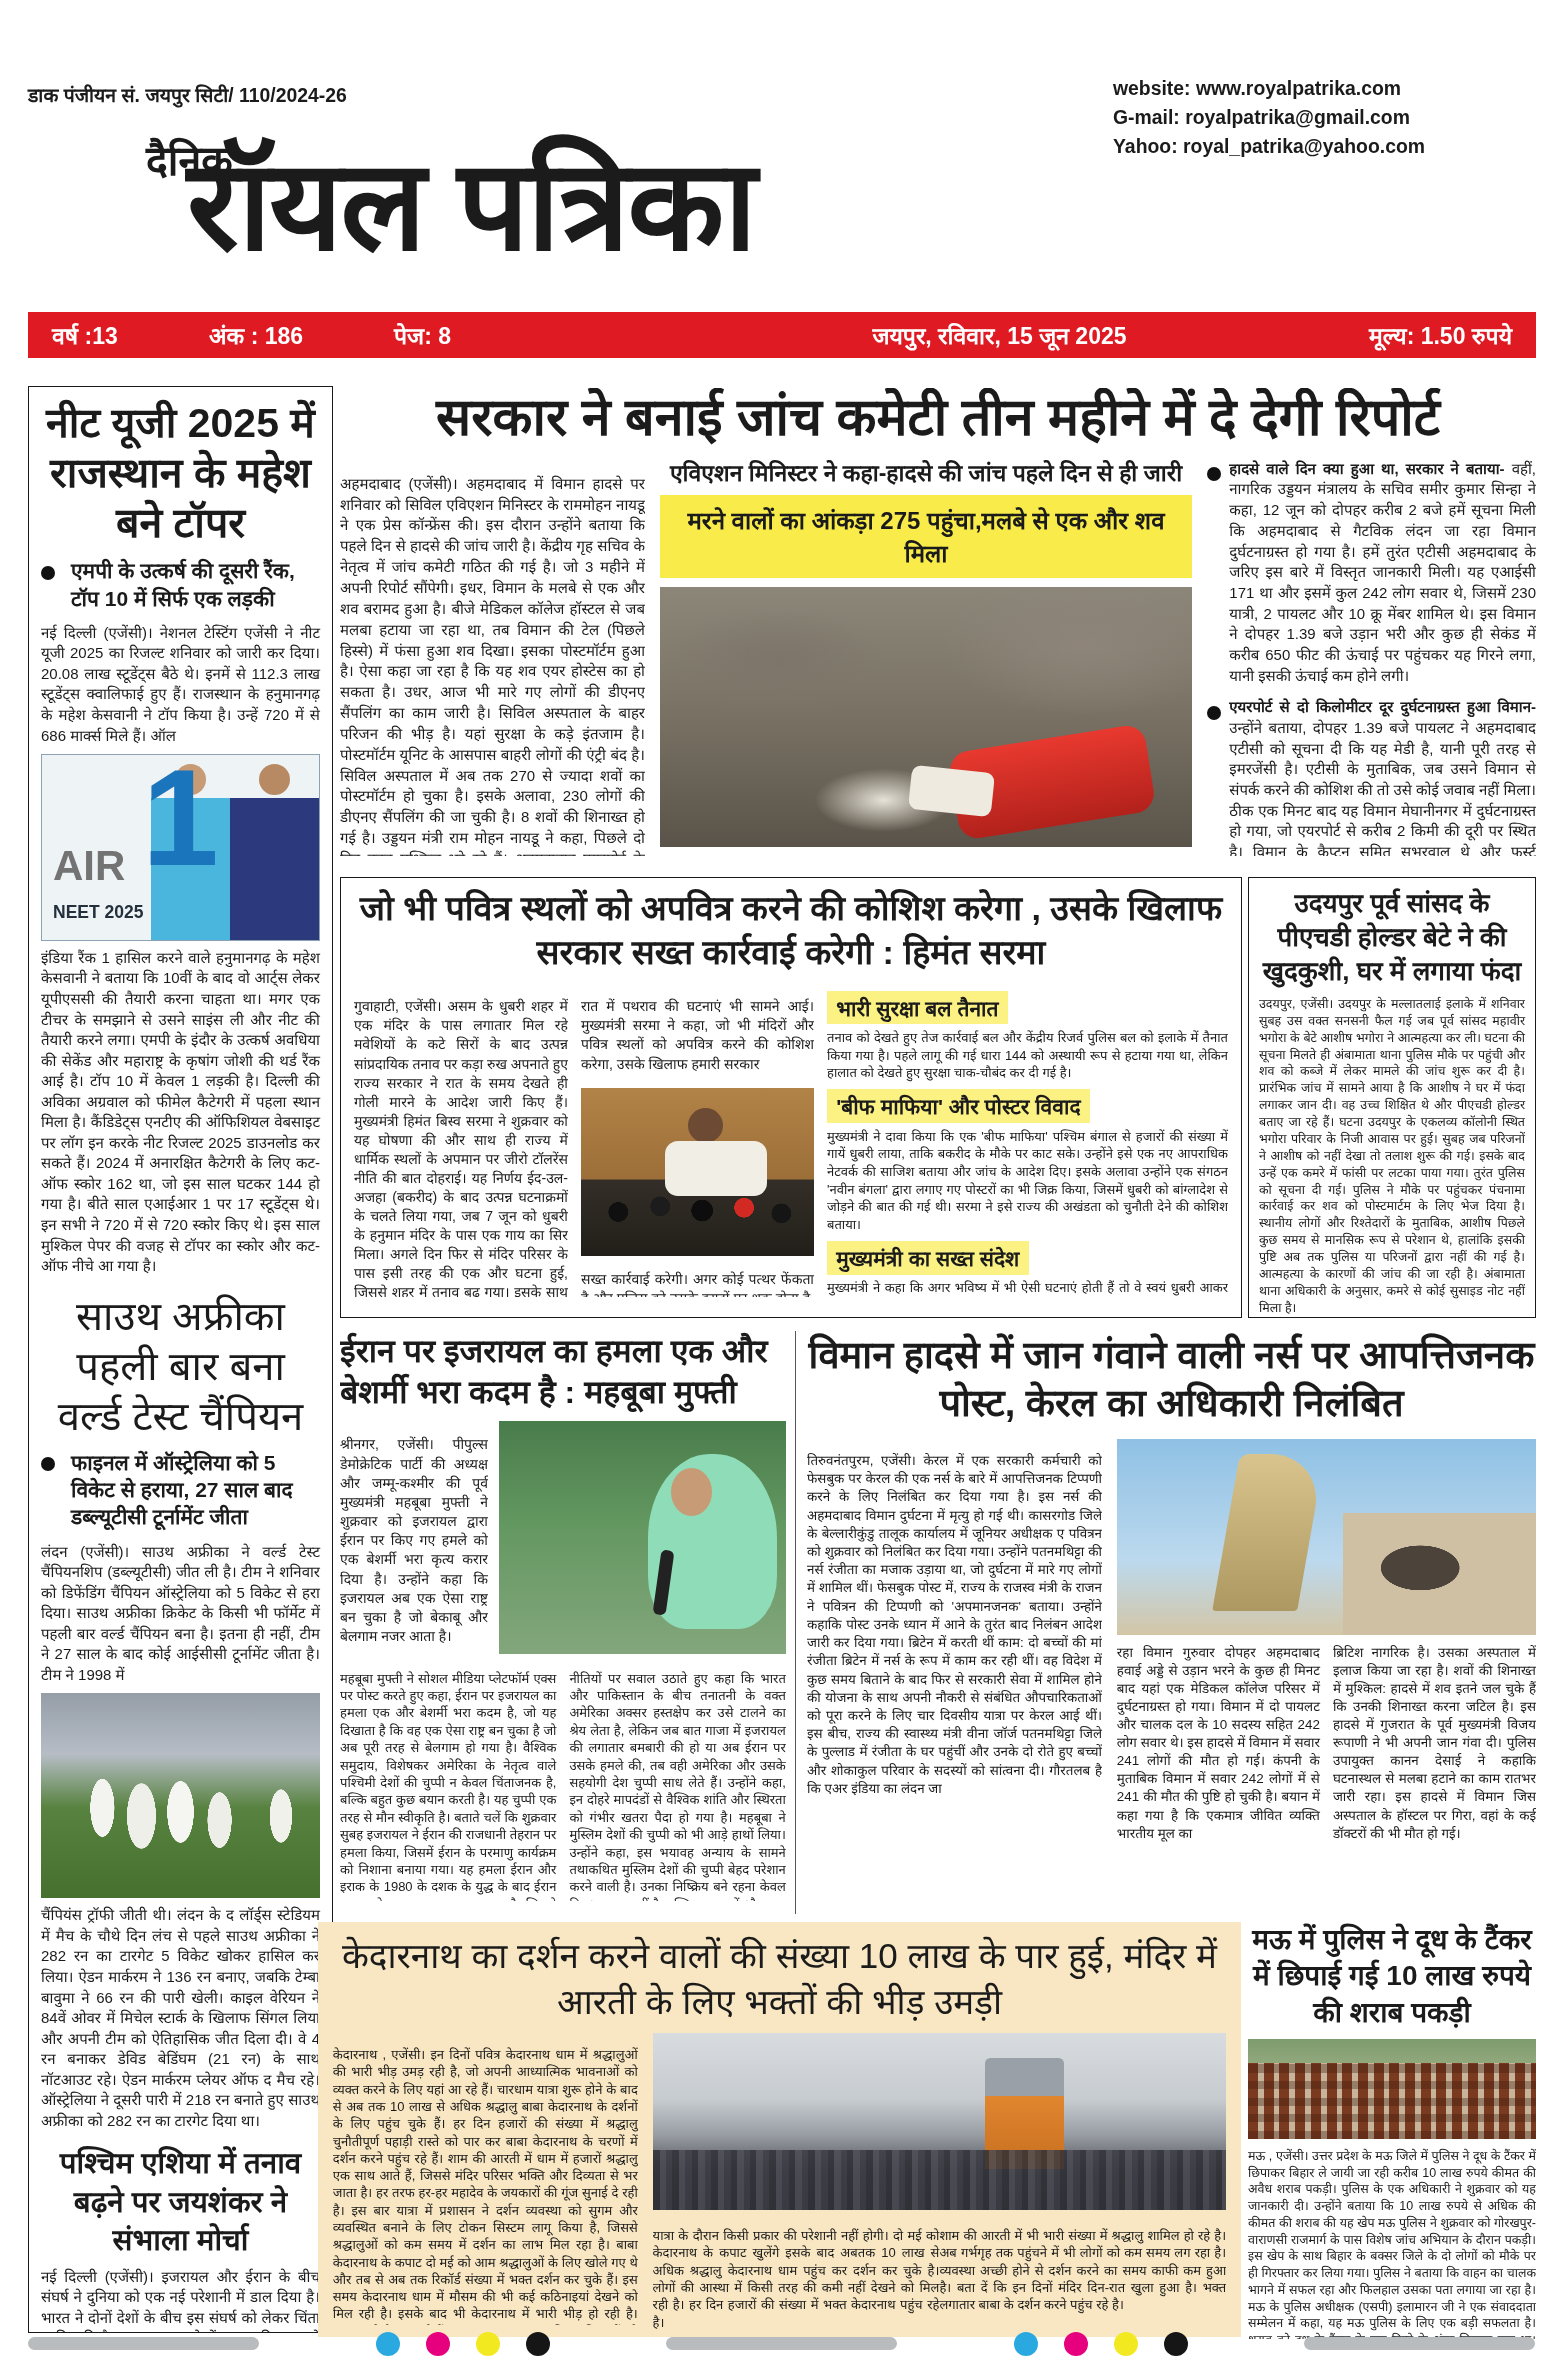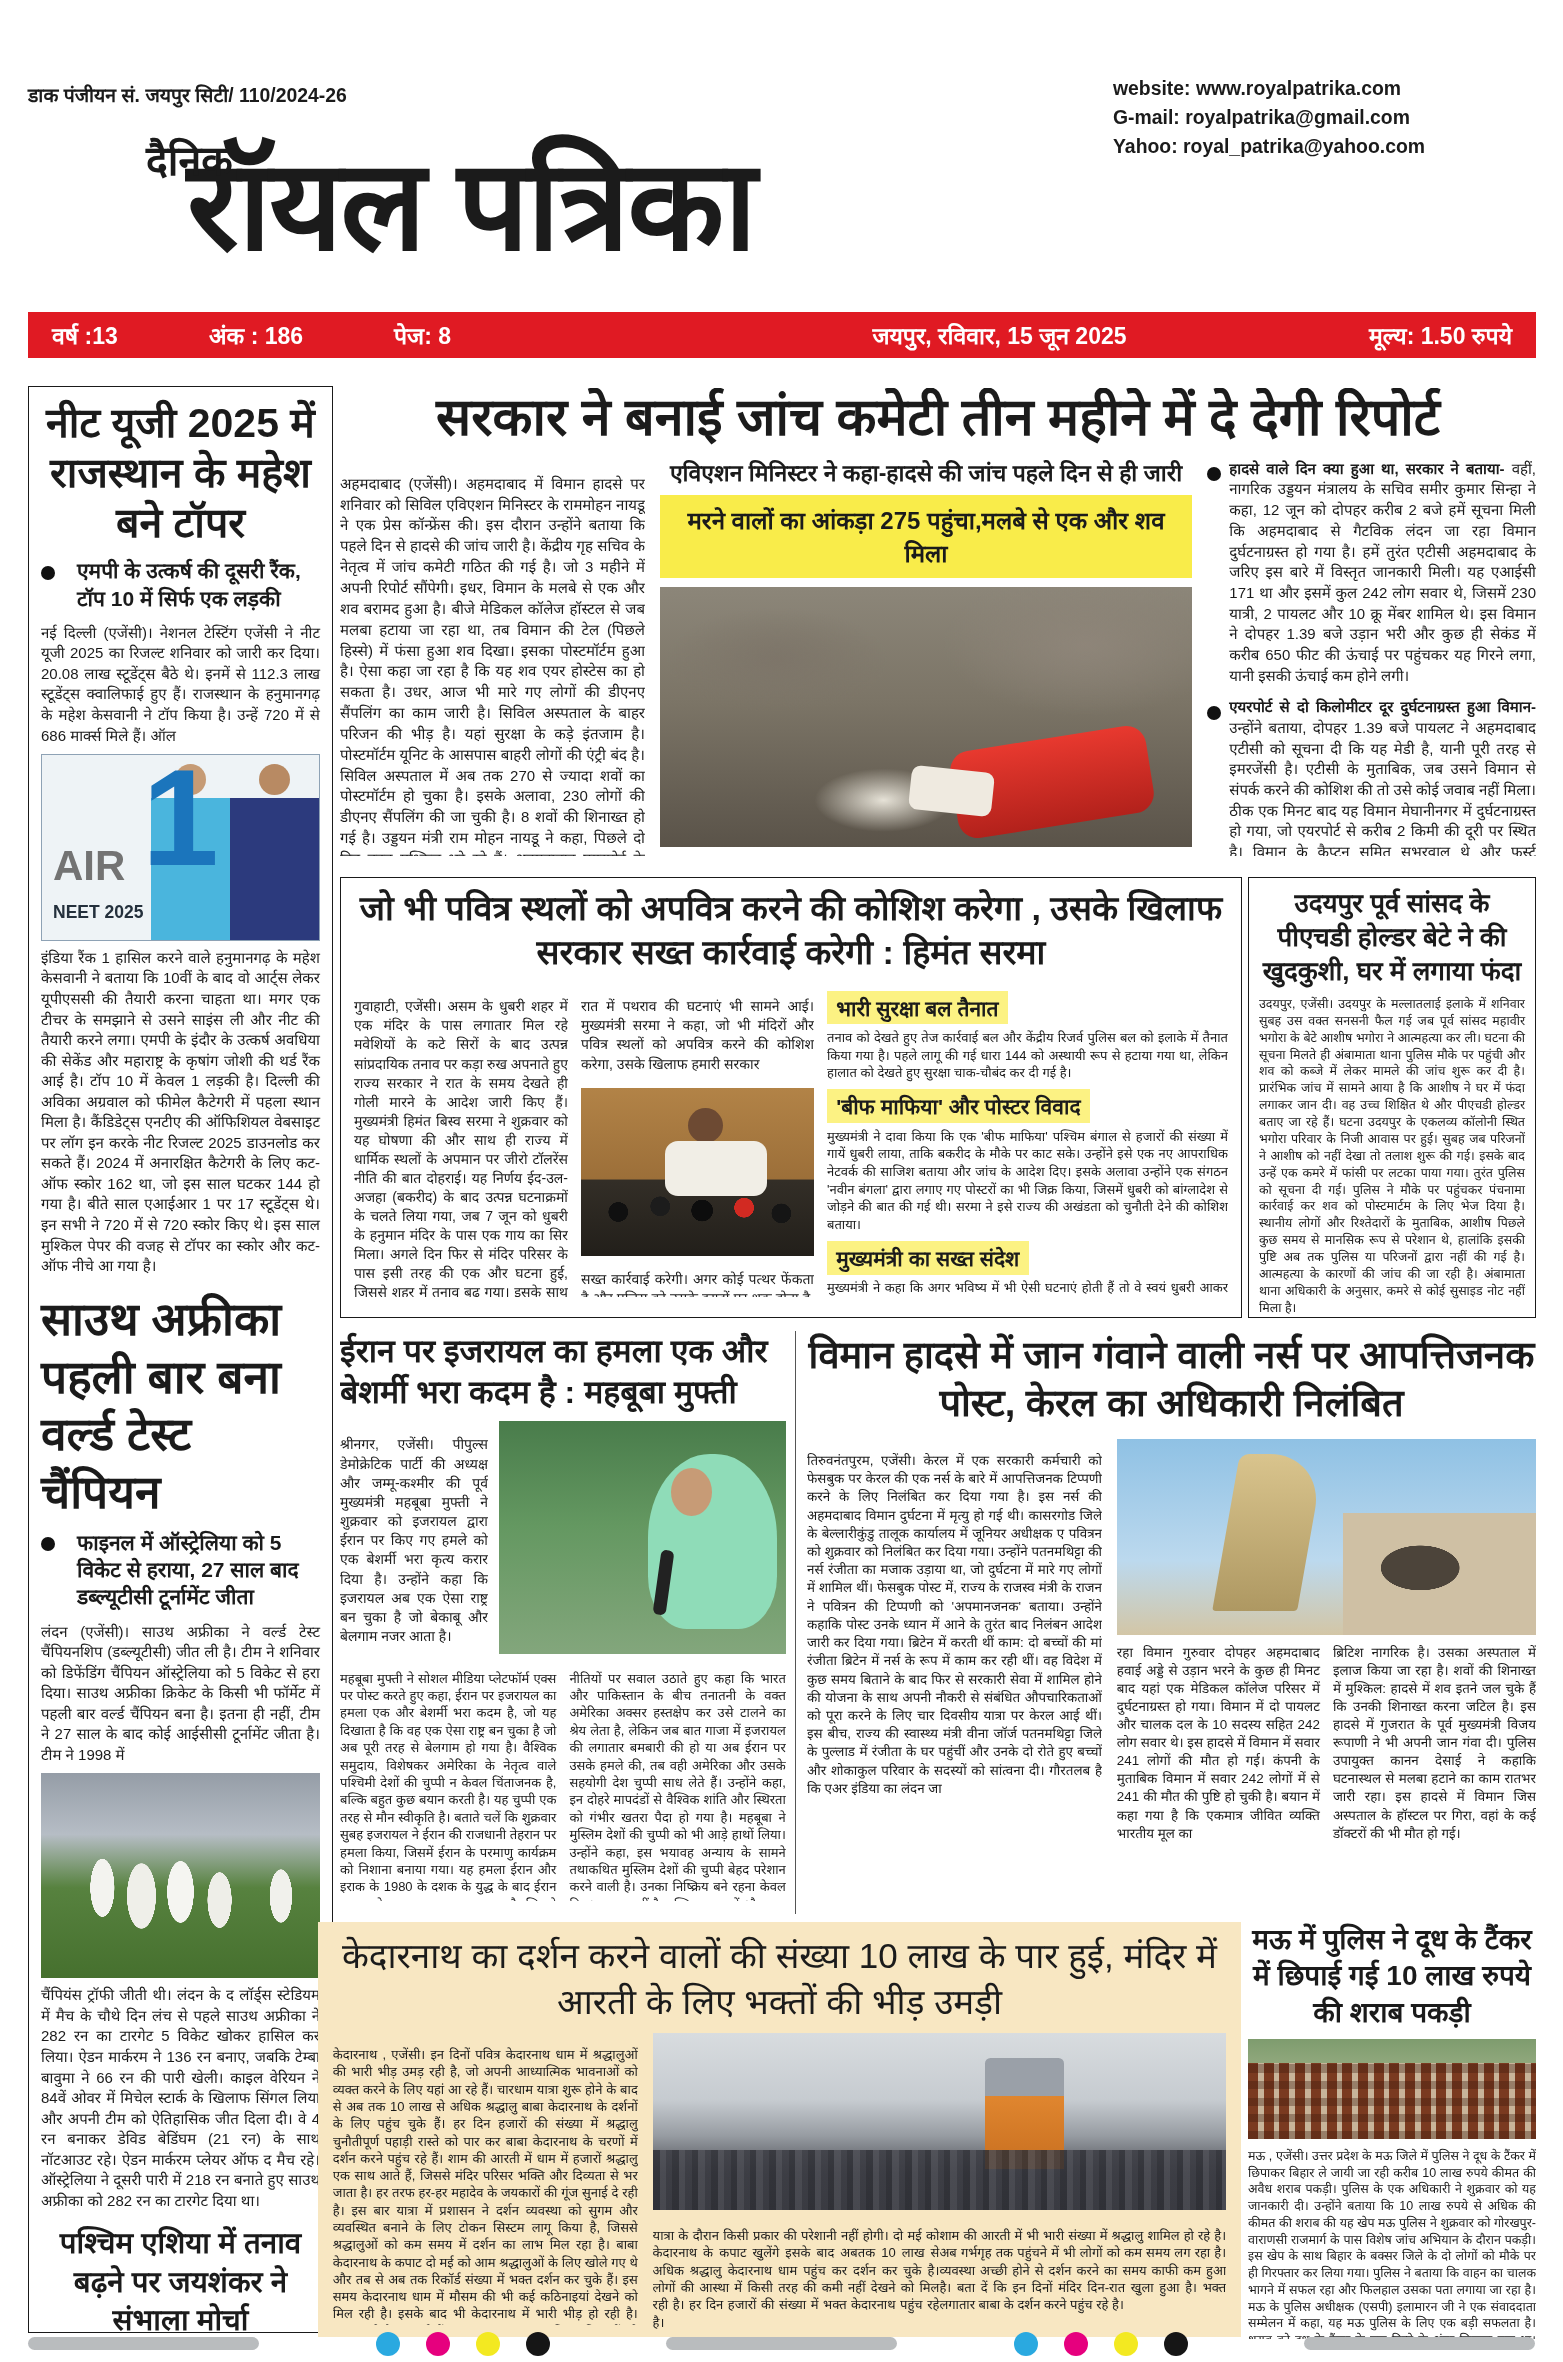--- a/index.html
+++ b/index.html
@@ -21,33 +21,33 @@
   .rb-price{text-align:right;}
 
   
   .just{text-align:justify;}
   .dot{width:14px;height:14px;border-radius:50%;background:#111;flex:none;margin-top:8.3px;}
 
   
   .sidebar{position:absolute;left:28px;top:386px;width:305px;height:1947px;border:1.8px solid #1a1a1a;
            box-sizing:border-box;padding:11px 12px;overflow:hidden;}
   .sb-h1{font-size:41px;font-weight:bold;line-height:1.22;text-align:center;margin:0 0 9.2px 0;}
-  .sb-bullet{display:flex;gap:22px;font-size:21px;font-weight:bold;line-height:1.3;margin:7.4px 0 11px 0;}
+  .sb-bullet{display:flex;gap:16px;font-size:21px;font-weight:bold;line-height:1.3;margin:7.4px 0 11px 0;}
   .sb-body{font-size:15px;line-height:1.37;margin:0 0 7.4px 0;}
   .photo-air{height:185px;margin:7.4px 0;border:0.9px solid #8ea2b5;background:#eef3f6;display:grid;
              grid-template-columns:1fr 79px 89px;position:relative;overflow:hidden;}
   .air-word{position:absolute;left:11px;bottom:50px;color:#737373;font-size:42px;font-weight:bold;}
   .air-cap{position:absolute;left:11px;bottom:16.6px;color:#24303c;font-size:17.5px;font-weight:bold;}
   .air-one{position:absolute;left:100px;top:-16.6px;color:#1b75bc;font-size:138px;font-weight:bold;}
   .person{display:flex;flex-direction:column;align-items:center;}
   .head{width:31px;height:31px;border-radius:50%;margin-top:9.2px;}
   .shirt{flex:1;width:100%;margin-top:3.7px;}
   .p1 .head{background:#c69b75;} .p1 .shirt{background:#4ab5dd;}
   .p2 .head{background:#b88a63;} .p2 .shirt{background:#2c3a7d;}
-  .sb-h2{font-size:46px;font-weight:bold;line-height:1.25;margin:14.8px 0 7.4px 0;}
+  .sb-h2{font-size:40px;font-weight:normal;line-height:1.25;text-align:center;margin:14.8px 0 7.4px 0;}
   .photo-cricket{height:205px;margin:7.4px 0;
      background:
        radial-gradient(ellipse 20px 48px at 22% 56%, #f3f3ef 60%, transparent 61%),
        radial-gradient(ellipse 24px 54px at 36% 60%, #efefe9 60%, transparent 61%),
        radial-gradient(ellipse 22px 51px at 50% 58%, #f5f5f1 60%, transparent 61%),
        radial-gradient(ellipse 20px 46px at 64% 62%, #eeeee8 60%, transparent 61%),
        radial-gradient(ellipse 18.5px 44px at 86% 60%, #f1f1ec 60%, transparent 61%),
        linear-gradient(180deg,#959da7 0%,#b6bdc5 30%,#57823f 56%,#46702e 100%);}
   .sb-h3{font-size:29.5px;font-weight:bold;line-height:1.3;text-align:center;margin:13px 0 7.4px 0;}
 

